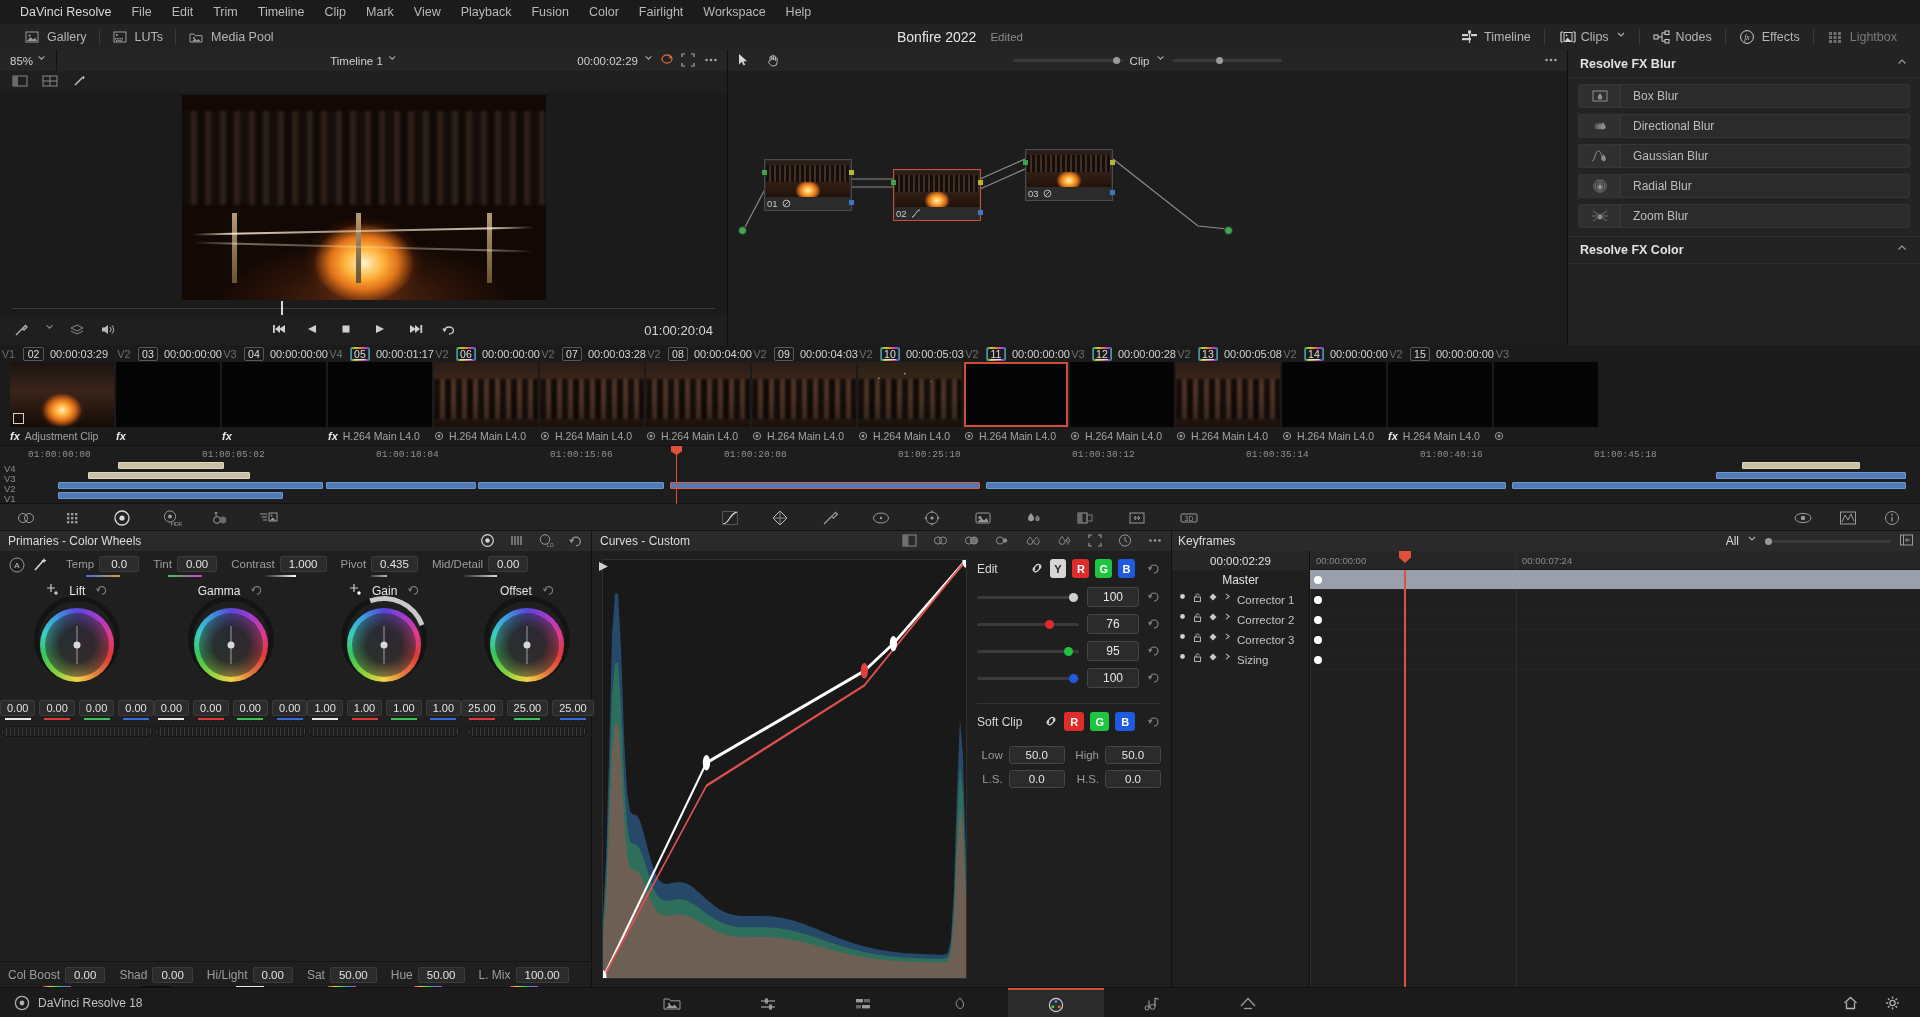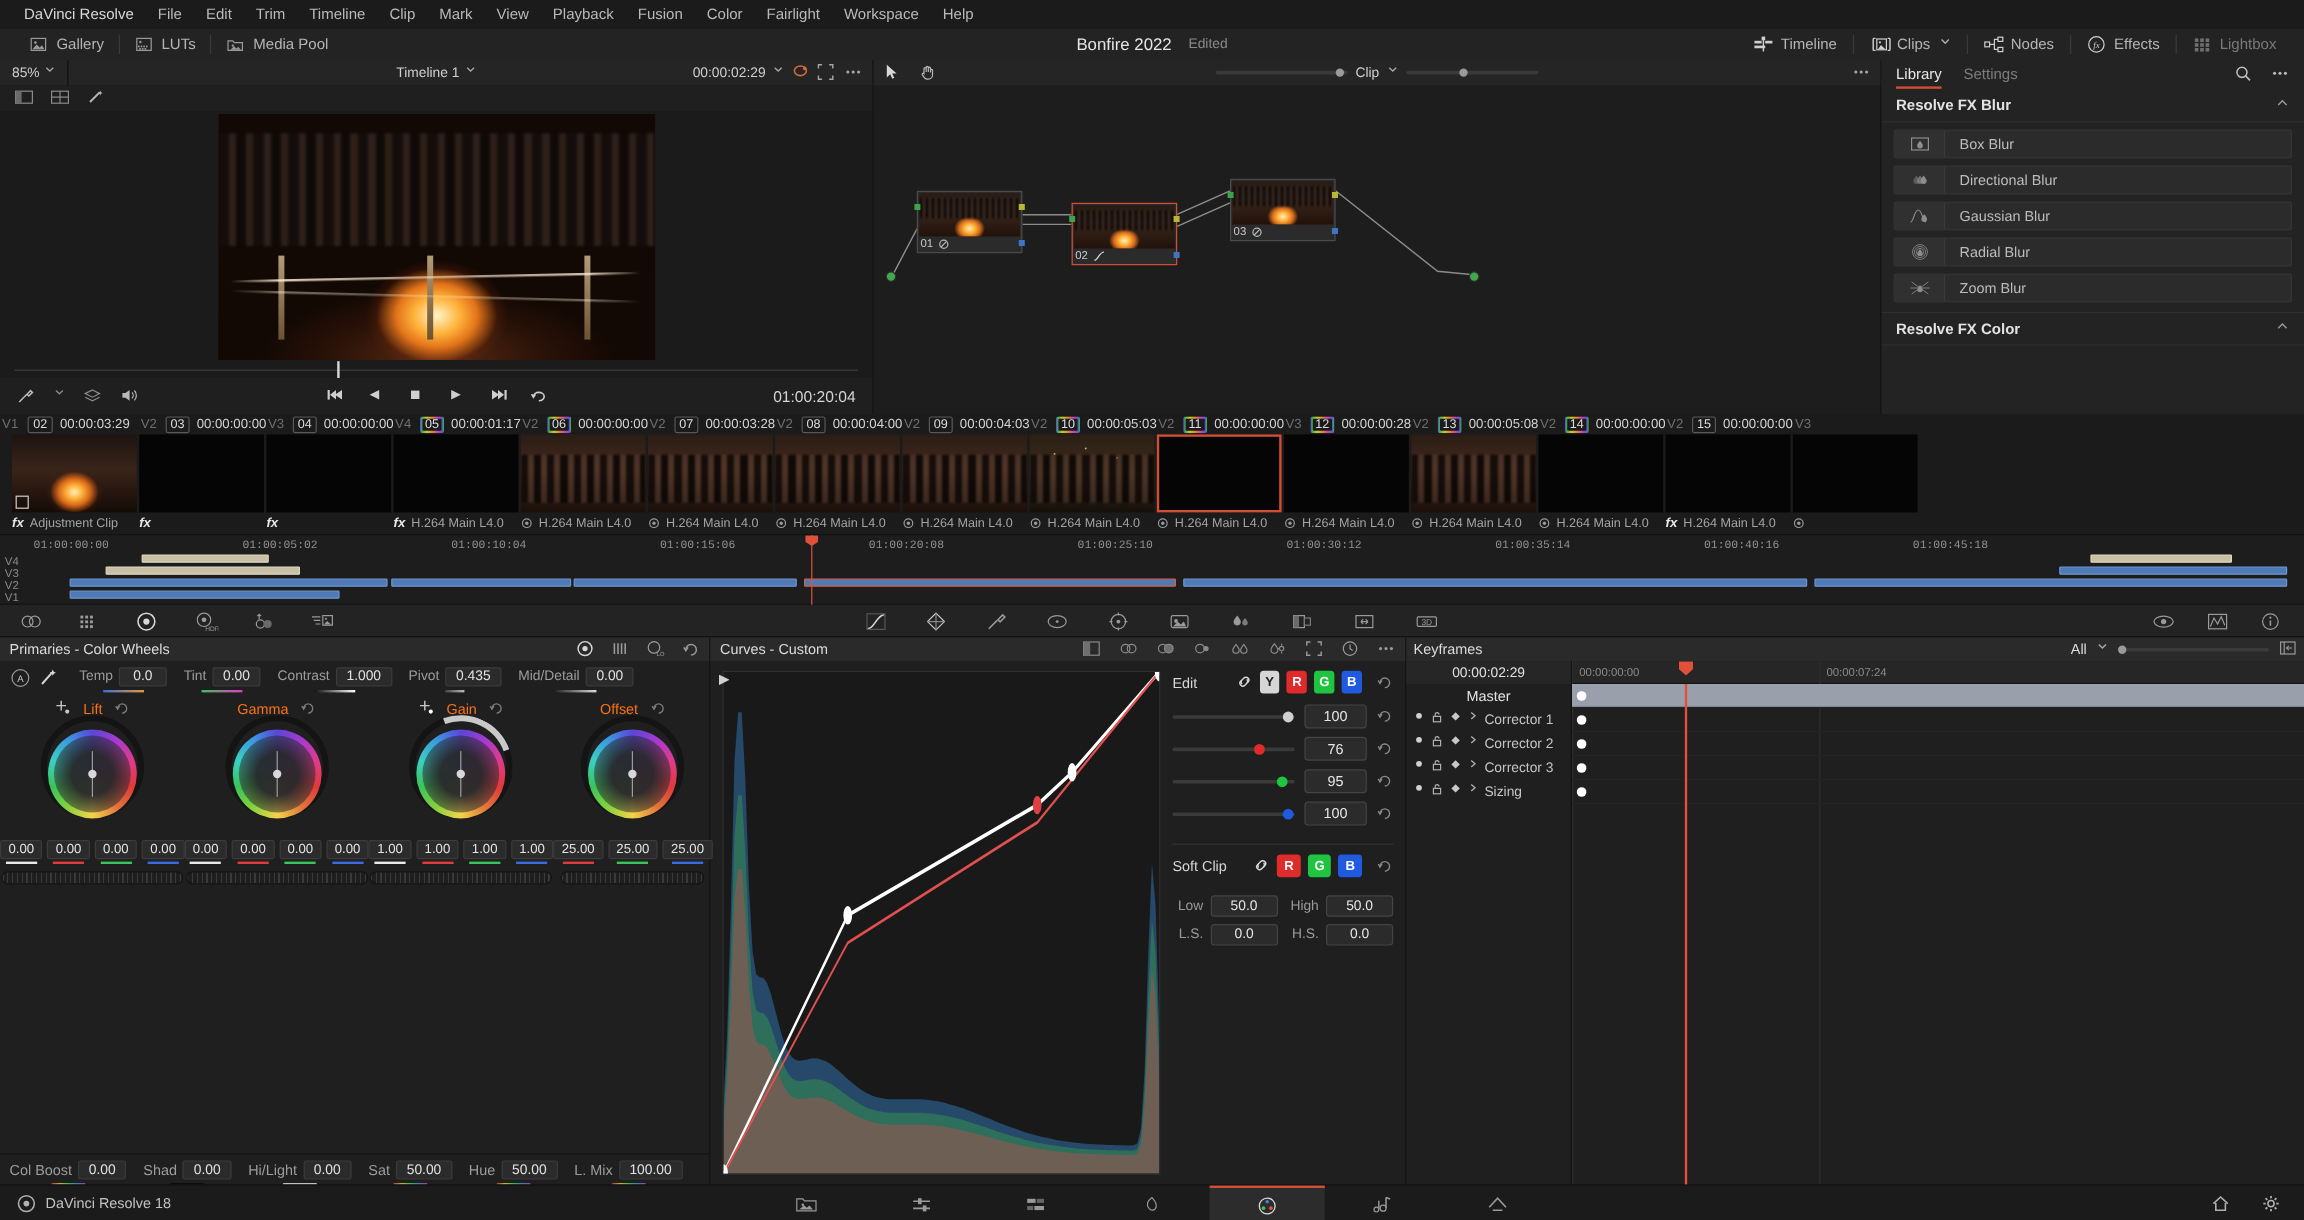--- a/index.html
+++ b/index.html
@@ -104,21 +104,21 @@
   .fx-item { height:24px; display:flex; align-items:center; background:#2b2b2b; border:1px solid #353535; border-radius:2px; }
   .fx-item .ibox { width:42px; height:22px; display:flex; align-items:center; justify-content:center; border-right:1px solid #3a3a3a; background:#303030;}
   .fx-item .txt { padding-left:12px; color:#bcbcbc; font-size:12px; }
 
   
   .thumbstrip { flex:0 0 100px; height:100px; background:#1b1b1b; display:flex; flex-direction:column; }
   .ts-labels { height:17px; display:flex; align-items:center; overflow:hidden; }
   .ts-lab { display:flex; align-items:center; gap:6px; flex:0 0 auto; }
   .ts-v { color:#6e6e6e; font-size:11px; width:17px; text-align:center;}
   .ts-num { width:21px; height:14px; border:1px solid #585858; border-radius:2px; color:#ddd; font-size:10.5px; display:flex; align-items:center; justify-content:center;}
-  .ts-num.g { border:1px solid transparent; background:linear-gradient(90deg,#2aa84a,#c9c935,#e08a2a,#cf3fc0,#4a5ad6); padding:1px; }
+  .ts-num.g { border:1px solid transparent; background:linear-gradient(90deg,#2aa84a,#c9c935,#e08a2a,#cf3fc0,#4a5ad6); padding:1px;text-decoration:underline; }
   .ts-num.g i { background:#1b1b1b; width:100%; height:100%; display:flex; align-items:center; justify-content:center; font-style:normal; border-radius:1px;}
   .ts-tc { font-size:11px; color:#d2d2d2; }
   .ts-thumbs { height:65px; display:flex; gap:2px; padding-left:10px; }
   .tcell { width:104px; height:65px; background:#050505; position:relative; overflow:hidden; }
   .tcell.sel { outline:2px solid #d14e36; outline-offset:-2px; }
   .tcell .badge { position:absolute; left:3px; bottom:3px; width:11px; height:11px; border:1px solid #cfcfcf; }
   .ts-codecs { height:18px; display:flex; align-items:center; gap:2px; padding-left:10px; font-size:10.5px; color:#a3a3a3; }
   .codec { width:104px; display:flex; align-items:center; gap:5px; }
 
   
@@ -155,21 +155,21 @@
   .g-tint { background:linear-gradient(90deg,#3ac45a,#e03ac4); }
   .g-ctr  { background:linear-gradient(90deg,#111,#fff); }
   .g-piv  { background:linear-gradient(90deg,#444,#bbb); }
   .g-gray { background:linear-gradient(90deg,#2a2a2a,#dadada); }
   .g-rgb  { background:linear-gradient(90deg,#e03a3a,#e0e03a,#3ae04a,#3a9ae0,#e03ac4); }
   .g-white{ background:#e8e8e8; }
   .g-black{ background:#0a0a0a; }
 
   .wheels { flex:1; display:flex; padding:6px 0 0 0; }
   .wcol { flex:1; display:flex; flex-direction:column; align-items:center; position:relative;}
-  .wtitle { display:flex; align-items:center; gap:10px; font-size:12px; color:#f97316; margin-bottom:3px; }
+  .wtitle { display:flex; align-items:center; gap:10px; font-size:12px; color:#e5e5e5; margin-bottom:3px; }
   .wheel { width:74px; height:74px; border-radius:50%; position:relative;
      background: conic-gradient(from 180deg, #f3d34a, #86d23c, #3ac45a, #3ad0c0, #3a9ae0, #5a46d8, #a63ad0, #e03a8c, #e03a3a, #e0773a, #f3d34a);
      box-shadow: inset 0 0 0 6px rgba(20,20,20,0.0);
   }
   .wheel .inner { position:absolute; inset:5px; border-radius:50%;
      background: radial-gradient(circle at 50% 50%, rgba(40,40,44,0.96) 38%, rgba(40,40,44,0.55) 68%, rgba(40,40,44,0.1) 100%); }
   .wheel .crosshair { position:absolute; left:50%; top:50%; transform:translate(-50%,-50%); width:1px; height:38px; background:#9d9d9d; }
   .wheel .dot { position:absolute; left:50%; top:50%; transform:translate(-50%,-50%); width:7px; height:7px; border-radius:50%; background:#d8d8d8; }
   .wring { position:absolute; width:86px; height:86px; border-radius:50%; border:5px solid #141414; top:-6px; left:50%; transform:translateX(-50%); }
   .wring .arc { position:absolute; inset:-5px; border-radius:50%; border:5px solid transparent; border-top-color:#c9c9c9; transform:rotate(25deg);}
@@ -629,41 +629,20 @@
             </span>
           </div>
           <div class="pin in" style="top:10px;"></div>
           <div class="pin out key" style="top:10px;"></div>
           <div class="pin out" style="top:40px;"></div>
         </div>
       </div>
     </div>
 
     <div class="fxlib">
-      <div class="fx-tabs">
-        <div class="fx-tab active">Library</div>
-        <div class="fx-tab">Settings</div>
-        <div class="right">
-          <span class="ico">
-            <svg width="15" height="15" viewBox="0 0 15 15">
-                <circle cx="6.3" cy="6.3" r="4.2" fill="none" stroke="#bcbcbc" stroke-width="1.3"></circle>
-                <line x1="9.5" y1="9.5" x2="13" y2="13" stroke="#bcbcbc" stroke-width="1.4"></line>
-              </svg>
-          </span>
-          <span class="ico">
-            <svg width="16" height="14" viewBox="0 0 16 14">
-                <g fill="#bcbcbc">
-                  <circle cx="3.5" cy="7" r="1.3"></circle>
-                  <circle cx="8" cy="7" r="1.3"></circle>
-                  <circle cx="12.5" cy="7" r="1.3"></circle>
-                </g>
-              </svg>
-          </span>
-        </div>
-      </div>
 
       <div class="fx-section">
         <span>Resolve FX Blur</span>
         <span class="ico" style="width:12px;flex:0 0 12px">
           <svg width="12" height="12" viewBox="0 0 12 12">
               <path d="M2.5 7.5 L6 4 L9.5 7.5" stroke="#9a9a9a" stroke-width="1.2" fill="none"></path>
             </svg>
         </span>
       </div>
 

